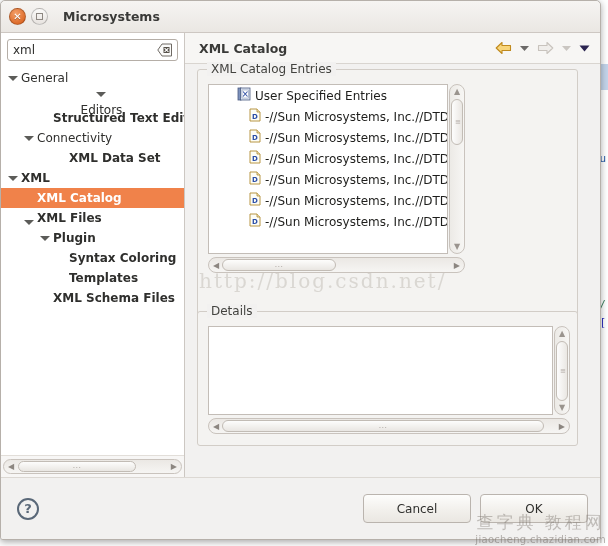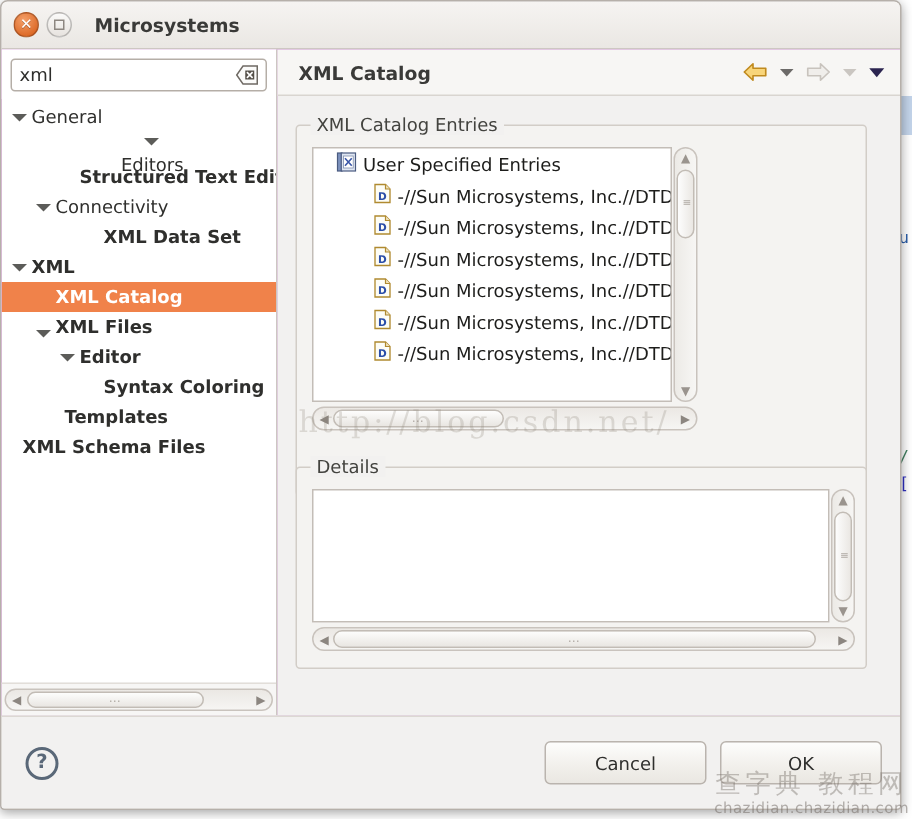--- a/index.html
+++ b/index.html
@@ -61,21 +61,21 @@
     width: 7px; height: 7px; border: 1px solid #8d8781; display: block;
   }
   #title-text {
     margin-left: 10px; font-weight: bold; font-size: 12.5px; color: #3a3a38;
   }
 
   
   #dlg-body {
     position: absolute; top: 32px; left: 0; right: 0; bottom: 62px;
     display: flex;
-    background: #a21caf;
+    background: #15803d;
   }
 
   
   #left-pane {
     width: 184px; min-width: 184px;
     background: #ffffff;
     border-right: 1px solid #ccc7c2;
     display: flex; flex-direction: column;
     position: relative;
   }
@@ -160,21 +160,21 @@
     border: 1px solid #d2cdc7;
     border-radius: 3px;
     background: #f4f3f1;
   }
   .group-title {
     position: absolute; top: -8px; left: 9px;
     background: #f2f1f0; padding: 0 4px;
     font-size: 12px; color: #43433f;
   }
 
-  #gb-entries { left: 12px; top: 50px; width: 381px; height: 248px; }
+  #gb-entries { left: 12px; top: 36px; width: 381px; height: 248px; }
   #gb-details { left: 12px; top: 278px; width: 381px; height: 135px; }
 
   
   #entries-list-wrap {
     position: absolute; left: 10px; top: 14px; width: 240px; height: 170px;
     border: 1px solid #c3bdb7; background: #ffffff; overflow: hidden;
   }
   .list-row {
     height: 21px; display: flex; align-items: center;
     white-space: nowrap; font-size: 12px; color: #1d1d1b;
@@ -315,31 +315,31 @@
           <div class="tree-row sel bold" style="padding-left: 22px;">
             <span class="twisty"></span>
             <span class="tree-label">XML Catalog</span>
           </div>
           <div class="tree-row bold" style="padding-left: 22px; align-items: flex-end;">
             <span class="twisty open"></span>
             <span class="tree-label">XML Files</span>
           </div>
           <div class="tree-row bold" style="padding-left: 38px;">
             <span class="twisty open"></span>
-            <span class="tree-label">Editor</span>
+            <span class="tree-label">Plugin</span>
           </div>
           <div class="tree-row bold" style="padding-left: 54px;">
             <span class="twisty"></span>
             <span class="tree-label">Syntax Coloring</span>
           </div>
-          <div class="tree-row bold" style="padding-left: 28px;">
+          <div class="tree-row bold" style="padding-left: 54px;">
             <span class="twisty"></span>
             <span class="tree-label">Templates</span>
           </div>
-          <div class="tree-row bold" style="">
+          <div class="tree-row bold" style="padding-left: 38px;">
             <span class="twisty"></span>
             <span class="tree-label">XML Schema Files</span>
           </div>
         </div>
 
       <div id="left-hscroll">
         <div class="hsb-track">
           <span class="sb-arrow" style="left:4px;">◀</span>
           <span class="sb-arrow" style="right:4px;">▶</span>
           <div class="hsb-thumb" style="left:14px;width:118px;">
@@ -370,21 +370,21 @@
             <path d="M0.5 2.5 L10.5 2.5 L5.5 8.5 Z" fill="#2b2450"></path>
           </svg>
         </div>
       </div>
 
       <div class="groupbox" id="gb-entries">
         <span class="group-title">XML Catalog Entries</span>
 
         <div id="entries-list-wrap">
 
-        <div class="list-row" style="padding-left: 2px;">
+        <div class="list-row" style="padding-left: 15px;">
               <span class="twisty"></span>
               <span class="ico"><svg width="14" height="14" viewBox="0 0 14 14">
                   <rect x="1" y="1" width="3" height="12" fill="#7d92bd" stroke="#4a5b80" stroke-width=".8"></rect>
                   <rect x="3.5" y="1" width="9.5" height="12" fill="#dfe6f2" stroke="#4a5b80" stroke-width=".8"></rect>
                   <rect x="5" y="3" width="6.5" height="8" fill="#ffffff" stroke="#8d9ab5" stroke-width=".6"></rect>
                   <path d="M6 4.5 L10.5 9.5 M10.5 4.5 L6 9.5" stroke="#3a57a8" stroke-width="1.1"></path>
                 </svg></span>
               <span>User Specified Entries</span>
             </div>
             <div class="list-row" style="padding-left: 27px;">
@@ -499,14 +499,14 @@
     <div class="footer-btn">
       <span>OK</span>
     </div>
   </div>
 
   <div id="wm-blog">http://blog.csdn.net/</div>
 </div>
 
 <div id="wm-corner">
   <div id="wm-cn">查字典 教程网</div>
-  <div id="wm-url">chazidian.chazidian.com</div>
+  <div id="wm-url">jiaocheng.chazidian.com</div>
 </div>
 
 </body></html>

